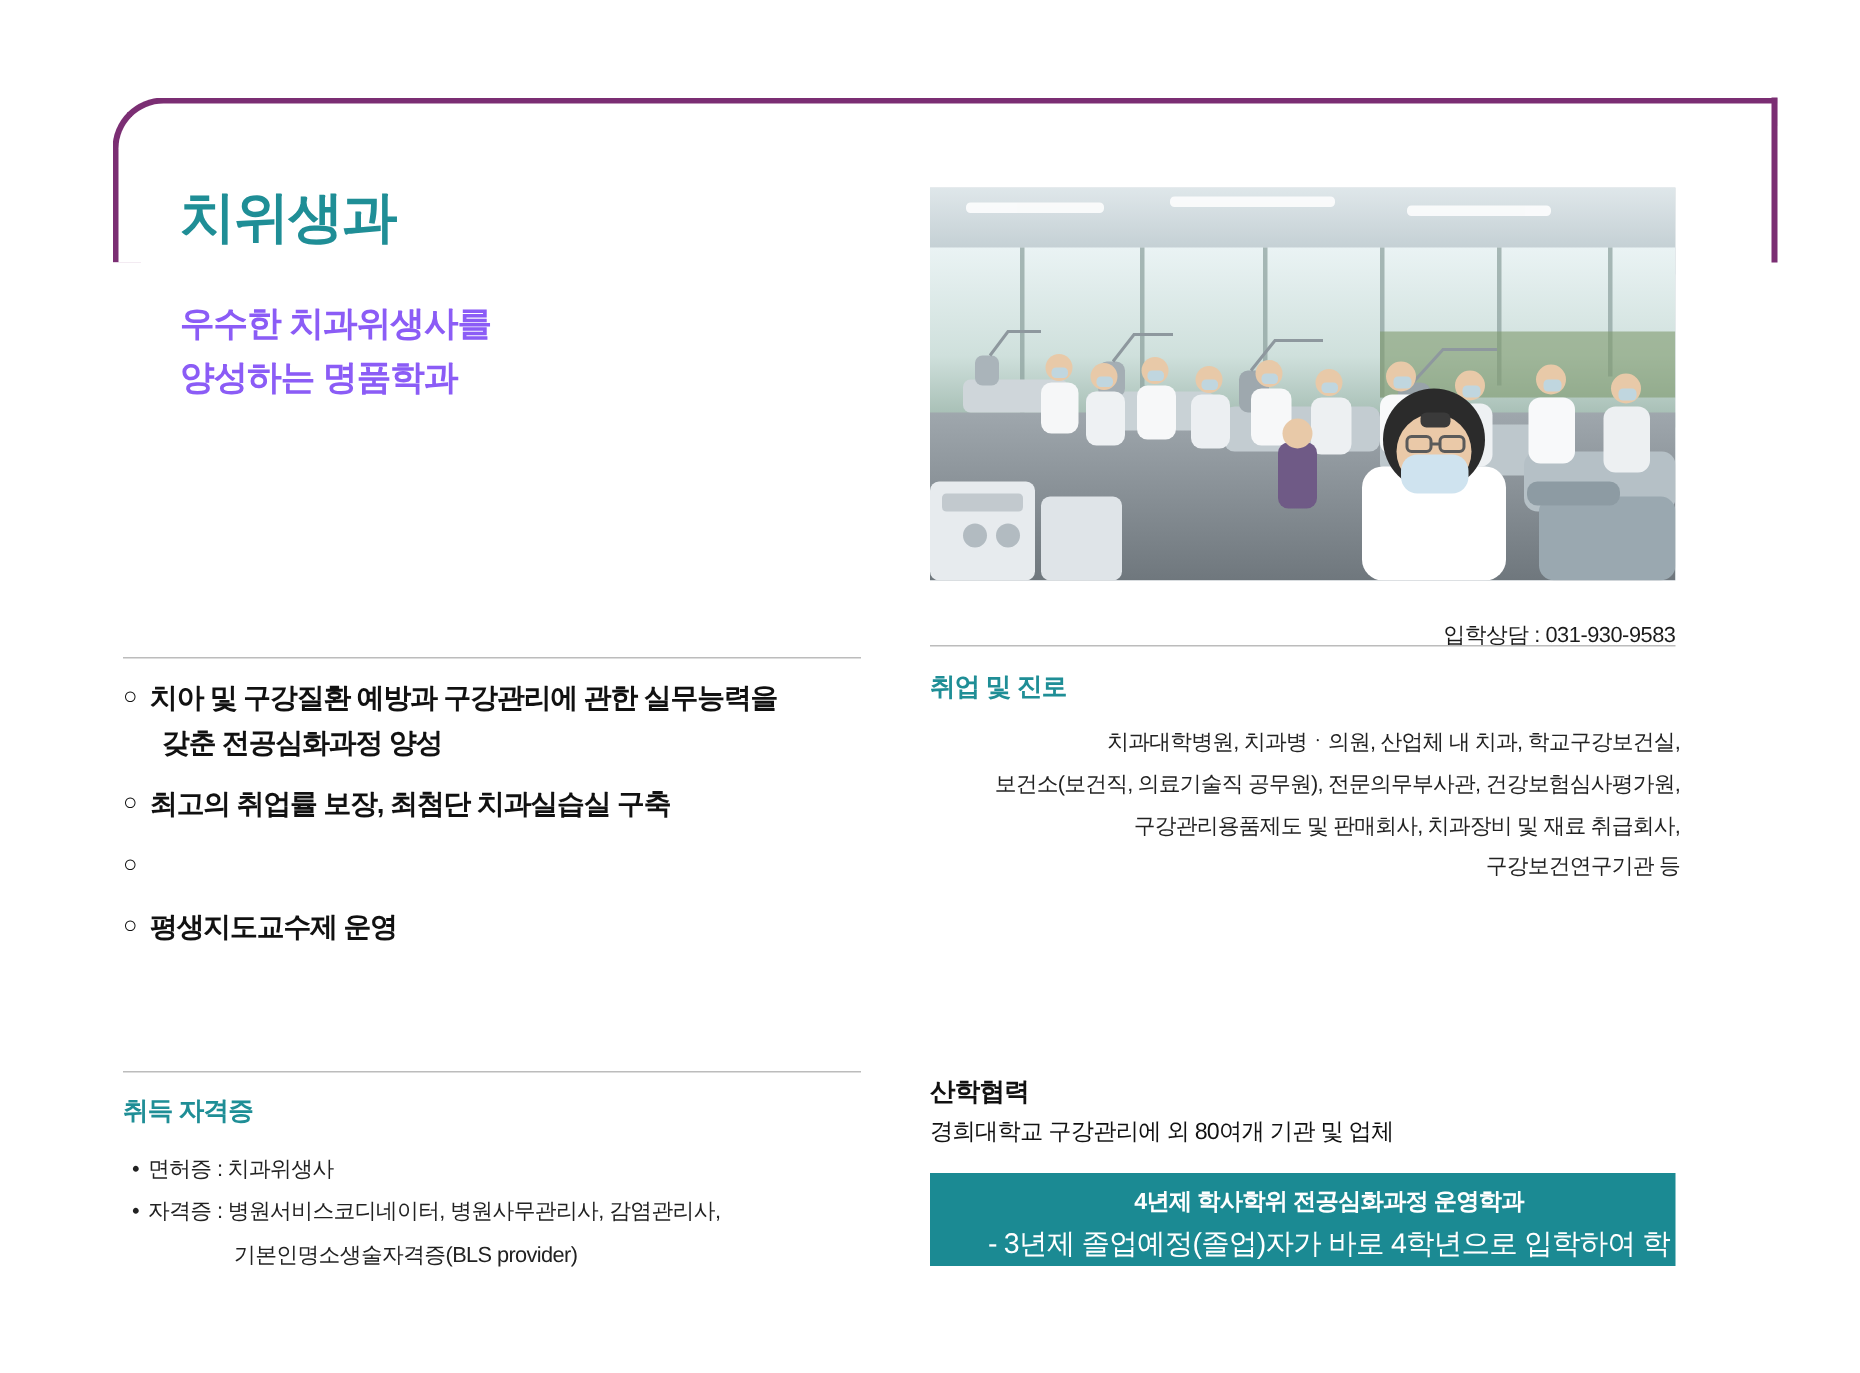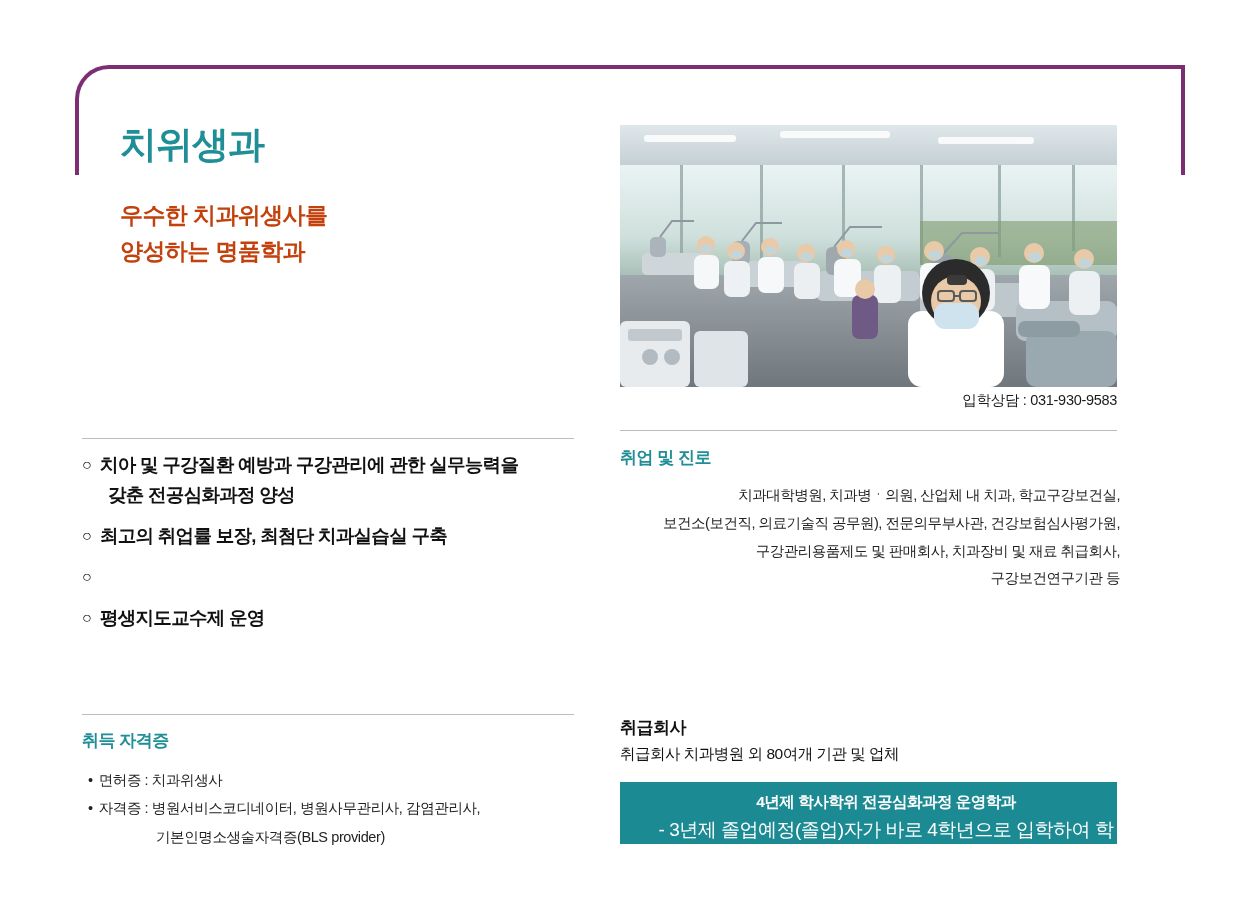--- a/index.html
+++ b/index.html
@@ -40,38 +40,38 @@
     font-size: 37px;
     font-weight: bold;
     color: #1f8e96;
     letter-spacing: -1px;
   }
   .dept-slogan {
     position: absolute;
     left: 120px; top: 198px;
     font-size: 23px;
     font-weight: bold;
-    color: #c2410c;
+    color: #8b5cf6;
     line-height: 1.55;
     letter-spacing: -0.6px;
   }
 
   
   .photo {
     position: absolute;
     left: 620px; top: 125px;
     width: 497px; height: 262px;
     overflow: hidden;
     background: #cfd8dc;
   }
   .photo svg { display: block; width: 100%; height: 100%; }
 
   .photo-caption {
     position: absolute;
-    left: 620px; top: 391px;
+    left: 620px; top: 414px;
     width: 497px;
     text-align: right;
     font-size: 14.5px;
     color: #1a1a1a;
     letter-spacing: -0.3px;
   }
 
   
   .rule {
     position: absolute;
@@ -373,21 +373,21 @@
     </div>
     <div class="li">
       <span class="dot">•</span>
       <span>자격증 : 병원서비스코디네이터, 병원사무관리사, 감염관리사,</span>
     </div>
     <div class="li indent">
       <span>기본인명소생술자격증(BLS provider)</span>
     </div>
   </div>
 
-  <div class="coop-head">취급회사</div>
-  <div class="coop-body">취급회사 치과병원 외 80여개 기관 및 업체</div>
+  <div class="coop-head">산학협력</div>
+  <div class="coop-body">경희대학교 구강관리에 외 80여개 기관 및 업체</div>
 
   <div class="banner">
     <div class="banner-title">4년제 학사학위 전공심화과정 운영학과</div>
     <div class="banner-sub">- 3년제 졸업예정(졸업)자가 바로 4학년으로 입학하여 학사학위를 취득하는 과정</div>
   </div>
 
 </div>
 
 </body></html>

